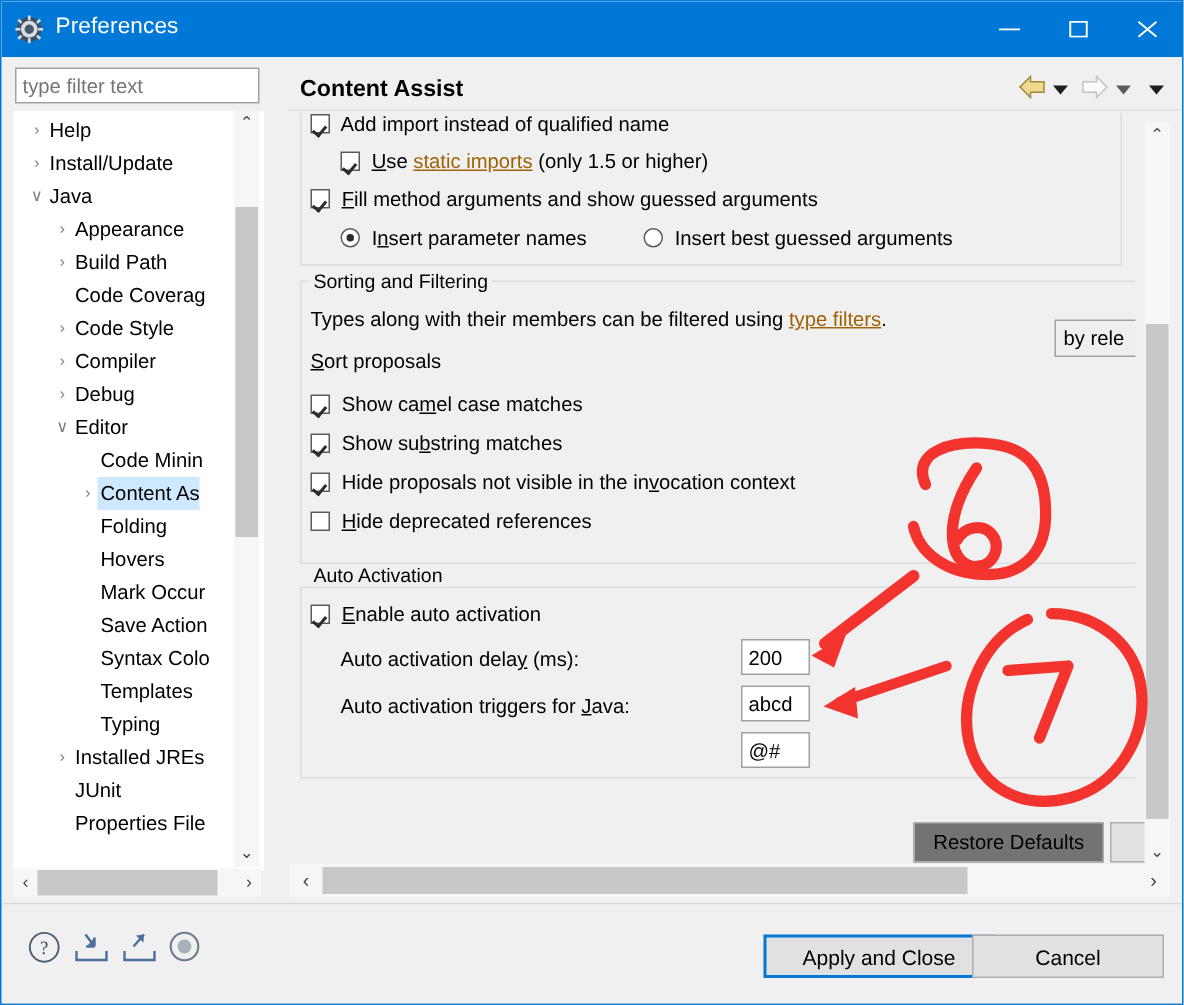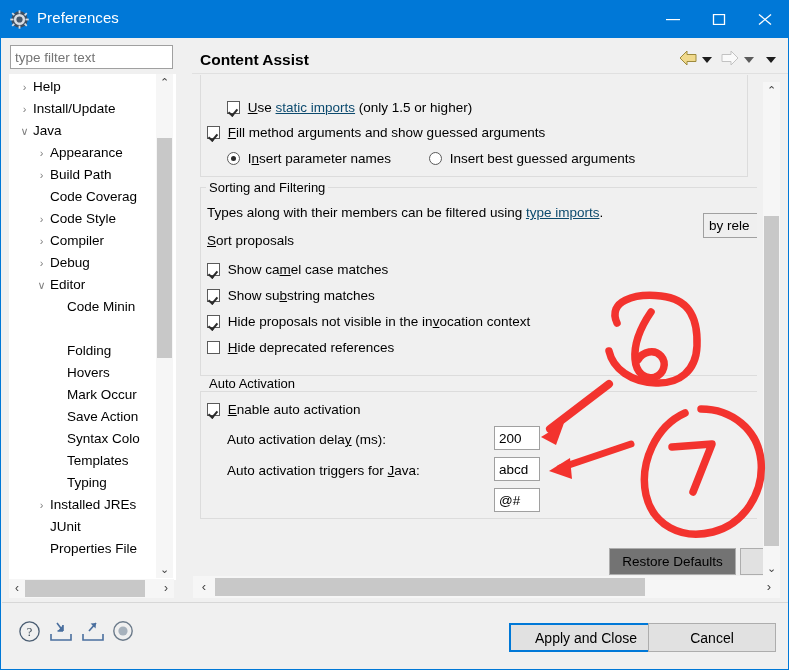--- a/index.html
+++ b/index.html
@@ -63,21 +63,21 @@
   .row{position:absolute;white-space:nowrap;font-size:13.5px;}
   .cb{position:relative;display:inline-block;width:13px;height:13px;box-sizing:border-box;
     border:1px solid #5a5a5a;background:#fff;vertical-align:-2px;margin-right:4px;}
   .cb.on:after{content:"";position:absolute;left:2px;top:5px;width:4px;height:7px;
     border-right:2px solid #2b2b2b;border-bottom:2px solid #2b2b2b;
     transform:rotate(40deg);}
   .rb{position:relative;display:inline-block;width:13px;height:13px;box-sizing:border-box;
     border:1px solid #5a5a5a;border-radius:50%;background:#fff;vertical-align:-2px;margin-right:4px;}
   .rb.on:after{content:"";position:absolute;left:3px;top:3px;width:5px;height:5px;
     border-radius:50%;background:#2b2b2b;}
-  .lnk{color:#0c4a6e;text-decoration:underline;}
+  .lnk{color:#a16207;text-decoration:underline;}
   .u{text-decoration:underline;}
 
   .tfield{position:absolute;box-sizing:border-box;height:24px;border:1px solid #a0a0a0;
     background:#fff;font-family:"Liberation Sans",sans-serif;font-size:13.5px;
     padding:1px 4px;outline:none;color:#000;}
   .combo{position:absolute;box-sizing:border-box;height:25px;border:1px solid #a0a0a0;
     background:#efefef;font-size:13.5px;line-height:23px;padding-left:5px;overflow:hidden;
     white-space:nowrap;}
 
   #restore-btn{position:absolute;left:608px;top:547px;width:127px;height:27px;
@@ -164,20 +164,21 @@
       <div class="tnode" style="top: 23px; padding-left: 8px;"><span class="arw">›</span><span class="lbl">Install/Update</span></div>
       <div class="tnode" style="top: 45px; padding-left: 8px;"><span class="arw">∨</span><span class="lbl">Java</span></div>
       <div class="tnode" style="top: 67px; padding-left: 25px;"><span class="arw">›</span><span class="lbl">Appearance</span></div>
       <div class="tnode" style="top: 89px; padding-left: 25px;"><span class="arw">›</span><span class="lbl">Build Path</span></div>
       <div class="tnode" style="top: 111px; padding-left: 25px;"><span class="arw none">›</span><span class="lbl">Code Coverag</span></div>
       <div class="tnode" style="top: 133px; padding-left: 25px;"><span class="arw">›</span><span class="lbl">Code Style</span></div>
       <div class="tnode" style="top: 155px; padding-left: 25px;"><span class="arw">›</span><span class="lbl">Compiler</span></div>
       <div class="tnode" style="top: 177px; padding-left: 25px;"><span class="arw">›</span><span class="lbl">Debug</span></div>
       <div class="tnode" style="top: 199px; padding-left: 25px;"><span class="arw">∨</span><span class="lbl">Editor</span></div>
       <div class="tnode" style="top: 221px; padding-left: 42px;"><span class="arw none">›</span><span class="lbl">Code Minin</span></div>
+      <div class="tnode sel" style="top: 243px; padding-left: 42px;"><span class="arw">›</span><span class="lbl">Content As</span></div>
       <div class="tnode" style="top: 265px; padding-left: 42px;"><span class="arw none">›</span><span class="lbl">Folding</span></div>
       <div class="tnode" style="top: 287px; padding-left: 42px;"><span class="arw none">›</span><span class="lbl">Hovers</span></div>
       <div class="tnode" style="top: 309px; padding-left: 42px;"><span class="arw none">›</span><span class="lbl">Mark Occur</span></div>
       <div class="tnode" style="top: 331px; padding-left: 42px;"><span class="arw none">›</span><span class="lbl">Save Action</span></div>
       <div class="tnode" style="top: 353px; padding-left: 42px;"><span class="arw none">›</span><span class="lbl">Syntax Colo</span></div>
       <div class="tnode" style="top: 375px; padding-left: 42px;"><span class="arw none">›</span><span class="lbl">Templates</span></div>
       <div class="tnode" style="top: 397px; padding-left: 42px;"><span class="arw none">›</span><span class="lbl">Typing</span></div>
       <div class="tnode" style="top: 419px; padding-left: 25px;"><span class="arw">›</span><span class="lbl">Installed JREs</span></div>
       <div class="tnode" style="top: 441px; padding-left: 25px;"><span class="arw none">›</span><span class="lbl">JUnit</span></div>
       <div class="tnode" style="top: 463px; padding-left: 25px;"><span class="arw none">›</span><span class="lbl">Properties File</span></div>
@@ -221,20 +222,24 @@
           <path d="M1 2 L11 2 L6 8 Z" fill="#1d1d1d"></path>
         </svg>
     </span>
   </div>
   <div class="cap"></div>
 
   <div id="content">
 
     <div class="group" style="left:7px;top:-36px;width:548px;height:138px;"></div>
 
+    <div class="row" style="left:14px;top:0px;">
+      <span class="cb on"></span>
+      <span>Add import instead of qualified name</span>
+    </div>
 
     <div class="row" style="left:34px;top:25px;">
       <span class="cb on"></span>
       <span><span class="u">U</span>se </span>
       <span class="lnk">static imports</span>
       <span> (only 1.5 or higher)</span>
     </div>
 
     <div class="row" style="left:14px;top:50px;">
       <span class="cb on"></span>
@@ -247,21 +252,21 @@
     </div>
     <div class="row" style="left:236px;top:76px;">
       <span class="rb"></span>
       <span>Insert best <span class="u">g</span>uessed arguments</span>
     </div>
 
     <div class="group" style="left:7px;top:112px;width:570px;height:189px;"></div>
     <div class="grp-title" style="left:13px;top:105px;">Sorting and Filtering</div>
 
     <div class="row" style="left:14px;top:130px;">
-      <span>Types along with their members can be filtered using </span><span class="lnk">type imports</span><span>.</span>
+      <span>Types along with their members can be filtered using </span><span class="lnk">type filters</span><span>.</span>
     </div>
 
     <div class="row" style="left:14px;top:158px;">
       <span class="u">S</span>ort proposals
     </div>
     <div class="combo" style="left:510px;top:138px;width:75px;">
       <span>by rele</span>
     </div>
 
     <div class="row" style="left:14px;top:187px;">

